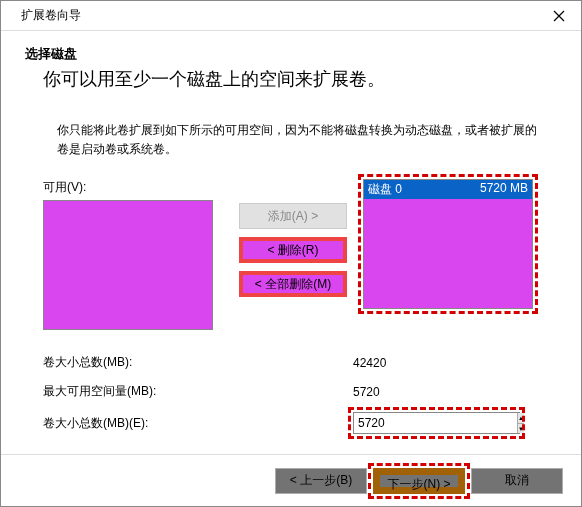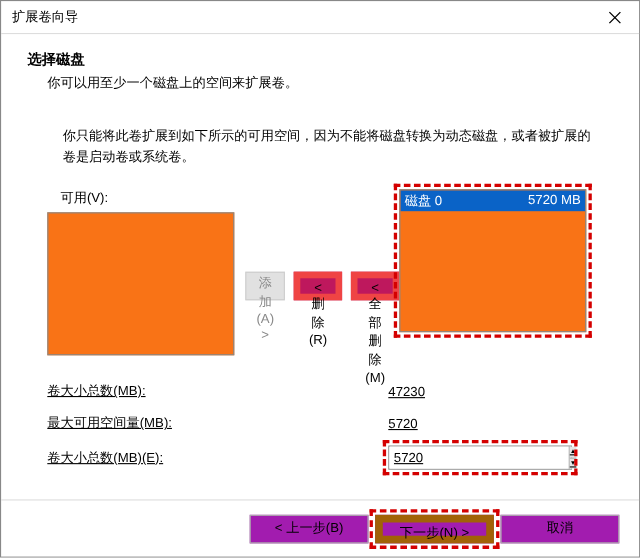--- a/index.html
+++ b/index.html
@@ -1,45 +1,45 @@
 <!DOCTYPE html>
 <html><head>
 <meta charset="utf-8">
 <style>
   * { box-sizing: border-box; font-family: "Microsoft YaHei", "Segoe UI", sans-serif; }
   body { margin: 0; background: #fff; }
   .window { width: 582px; height: 507px; border: 1px solid #888; background: #fff; position: relative; }
-  .titlebar { height: 30px; display: flex; align-items: center; justify-content: space-between; padding-left: 10px; border-bottom: 1px solid #ddd; }
+  .titlebar { height: 30px; display: flex; align-items: center; justify-content: space-between; padding-left: 20px; border-bottom: 1px solid #ddd; }
   .titlebar-title { font-size: 12px; color: #000; }
   .close-btn { width: 44px; height: 30px; display: flex; align-items: center; justify-content: center; cursor: pointer; }
   .close-btn svg { width: 12px; height: 12px; }
   .content { padding: 14px 24px 0 24px; }
   .heading { font-size: 13px; font-weight: bold; margin-bottom: 4px; font-family: Liberation Serif, serif; }
-  .subheading { font-size: 12px; margin-left: 18px; margin-bottom: 30px; }
+  .subheading { font-size: 18px; margin-left: 18px; margin-bottom: 30px; }
   .note { font-size: 12px; margin-left: 32px; margin-bottom: 20px; margin-right: 10px; line-height: 1.6; }
   .columns { display: flex; gap: 0; margin-left: 18px; }
   .col-left { width: 180px; }
-  .col-mid { width: 140px; display: flex; flex-direction: row; align-items: center; padding-top: 24px; gap: 8px; }
+  .col-mid { width: 140px; display: flex; flex-direction: column; align-items: center; padding-top: 24px; gap: 8px; }
   .col-right { width: 180px; }
-  .list-label { font-size: 12px; margin-bottom: 4px; margin-left: 12px; }
-  .listbox { width: 170px; height: 130px; border: 1px solid #888; background: #f97316; overflow: auto; font-size: 12px; }
+  .list-label { font-size: 12px; margin-bottom: 4px; }
+  .listbox { width: 170px; height: 130px; border: 1px solid #888; background: #d946ef; overflow: auto; font-size: 12px; }
   .list-item-selected { background: #0a63c7; color: #fff; padding: 1px 4px; display: flex; justify-content: space-between; }
-  .mid-btn { width: 108px; height: 26px; font-size: 12px; background: #be185d; border: 6px solid #ef4444; cursor: pointer; }
+  .mid-btn { width: 108px; height: 26px; font-size: 12px; background: #d946ef; border: 4px solid #ef4444; cursor: pointer; }
   .mid-btn:disabled { color: #888; background: #e1e1e1; border: 1px solid #ccc; cursor: default; }
   .fields { margin-left: 18px; margin-top: 24px; }
-  .field-row { display: flex; align-items: center; margin-bottom: 12px; text-decoration: underline; }
+  .field-row { display: flex; align-items: center; margin-bottom: 12px; }
   .field-label { width: 310px; font-size: 12px; }
   .field-value { font-size: 12px; }
   .num-input-wrap { display: flex; align-items: stretch; border: 1px solid #888; height: 22px; width: 167px; }
   .num-input { border: none; outline: none; flex: 1; font-size: 12px; padding: 0 4px; }
   .spin { display: flex; flex-direction: column; width: 16px; border-left: 1px solid #aaa; }
   .spin-btn { flex: 1; display: flex; align-items: center; justify-content: center; background: #e6e6e6; cursor: pointer; font-size: 6px; line-height: 1; }
   .spin-btn + .spin-btn { border-top: 1px solid #aaa; }
   .footer { position: absolute; bottom: 0; left: 0; right: 0; height: 52px; border-top: 1px solid #ddd; display: flex; align-items: center; justify-content: flex-end; gap: 6px; padding-right: 18px; }
-  .footer-btn { width: 108px; height: 26px; font-size: 12px; background: #a21caf; border: 1px solid #adadad; cursor: pointer; }
+  .footer-btn { width: 92px; height: 26px; font-size: 12px; background: #737373; border: 1px solid #adadad; cursor: pointer; }
   .footer-btn.primary { border: 7px solid #a16207; }
   .hl-red { outline: 3px dashed #d40000; outline-offset: 2px; }
 </style>
 </head>
 <body>
 
 <div class="window">
   <div class="titlebar">
     <span class="titlebar-title">扩展卷向导</span>
     <div class="close-btn">
@@ -70,21 +70,21 @@
             <span>磁盘 0</span>
             <span>5720 MB</span>
           </div>
         </div>
       </div>
     </div>
 
     <div class="fields">
       <div class="field-row">
         <div class="field-label">卷大小总数(MB):</div>
-        <div class="field-value">47230</div>
+        <div class="field-value">42420</div>
       </div>
       <div class="field-row">
         <div class="field-label">最大可用空间量(MB):</div>
         <div class="field-value">5720</div>
       </div>
       <div class="field-row">
         <div class="field-label">卷大小总数(MB)(E):</div>
         <div class="num-input-wrap hl-red">
           <input class="num-input" type="text" value="5720" style="">
           <div class="spin">

